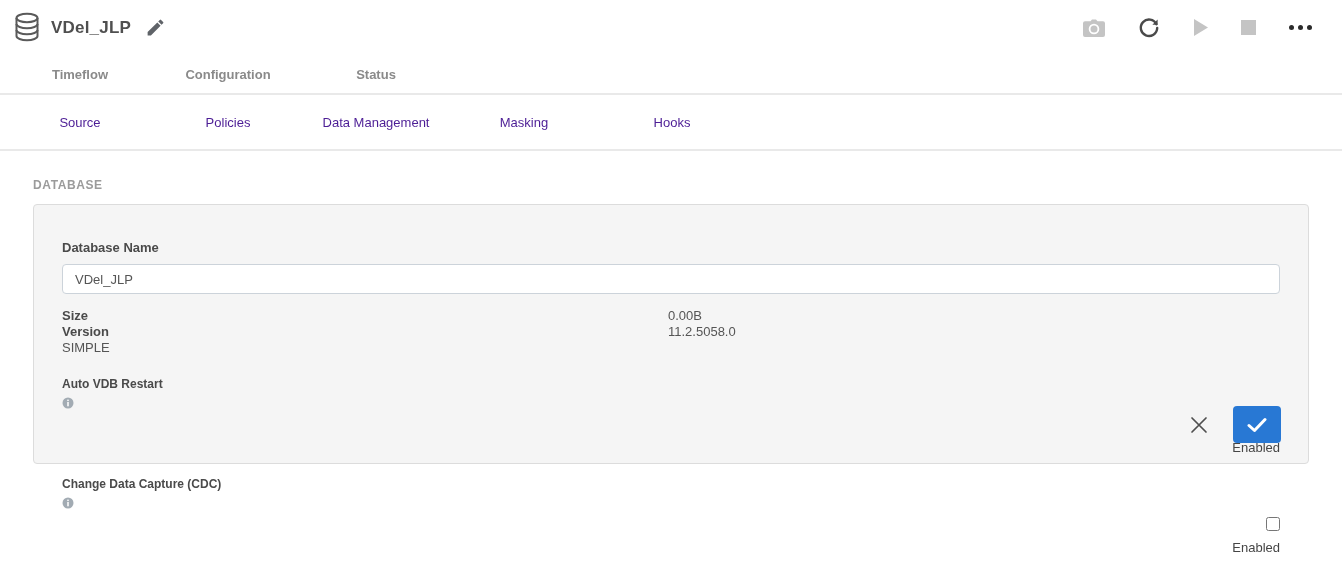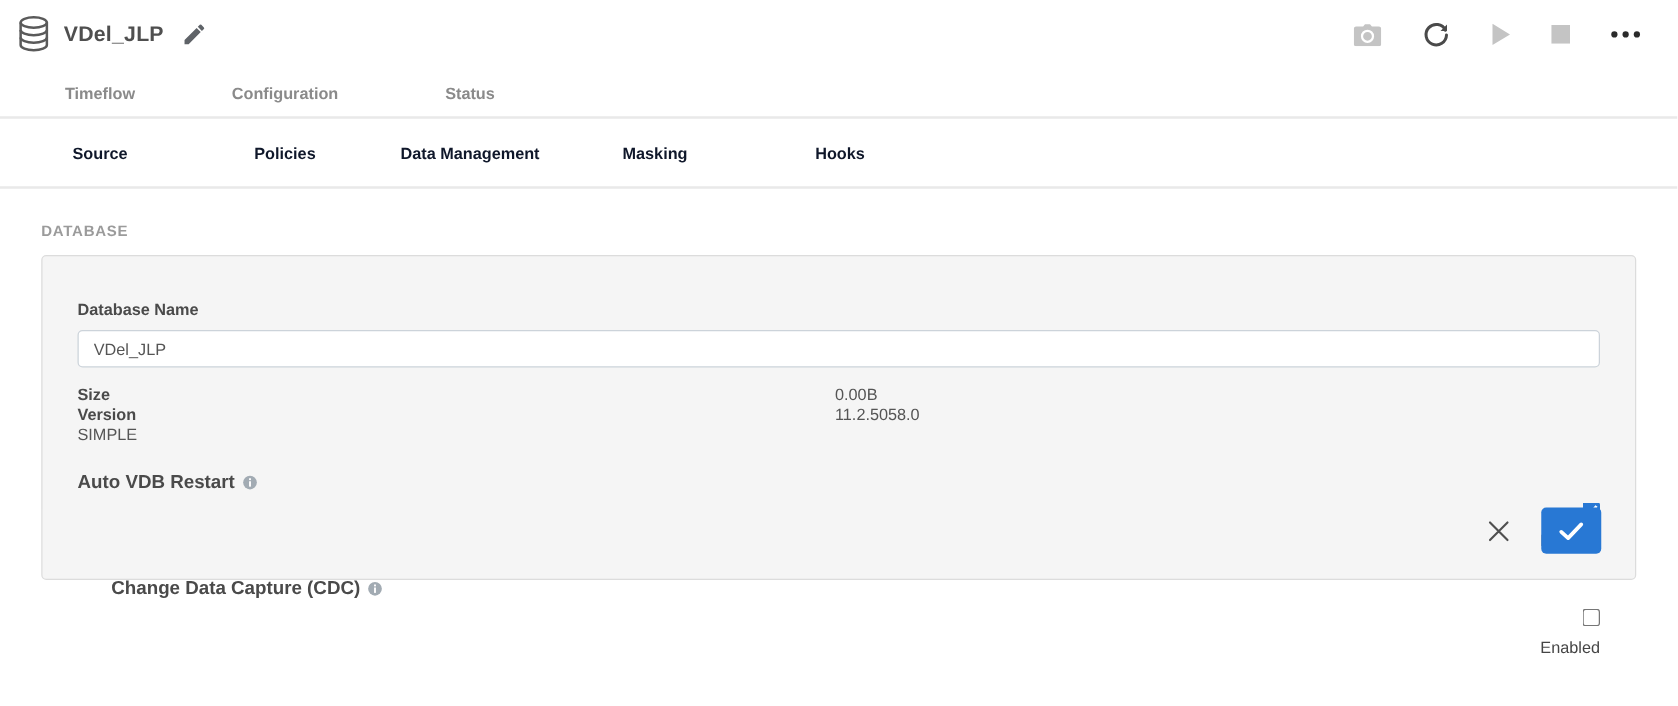--- a/index.html
+++ b/index.html
@@ -35,21 +35,21 @@
 
   
   .tab-row { display: flex; border-bottom: 2px solid #e9e9e9; }
   .tab-row-1 { height: 40px; }
   .tab-row-2 { height: 56px; }
   .tab-cell {
     width: 148px; display: flex; align-items: center; justify-content: center;
     color: #8a8a8a; font-size: 13px; cursor: pointer; padding-left: 12px;
   }
   .tab-row-1 .tab-cell { font-weight: bold; }
-  .tab-row-2 .tab-cell { font-weight: bold; color: #0f172a; text-align: right; }
+  .tab-row-2 .tab-cell { font-weight: normal; color: #4c1d95; text-align: right; }
 
   
   .content { padding: 0 33px; }
   .section-label {
     margin-top: 27px; margin-bottom: 12px;
     font-size: 12px; font-weight: bold; letter-spacing: .6px;
     color: #9b9b9b;
   }
   .panel {
     position: relative;
@@ -67,21 +67,21 @@
     font-family: "Liberation Sans", sans-serif;
     font-size: 13px; color: #555555;
     outline: none; display: block;
   }
   .info-grid { margin-top: 14px; font-size: 13px; }
   .info-row { display: grid; grid-template-columns: 606px 1fr; line-height: 16px; }
   .info-row .lbl { font-weight: bold; color: #4a4a4a; }
   .info-row .val { color: #555555; }
 
   .opt-block { margin-top: 21px; }
-  .opt-title { display: flex; align-items: center; gap: 6px; font-size: 15px; font-weight: bold; color: #4a4a4a; }
+  .opt-title { display: flex; gap: 6px; font-size: 12px; font-weight: bold; color: #4a4a4a; flex-direction: column; }
   .checkbox-row { margin-top: 8px; display: flex; align-items: flex-end; gap: 9px; font-size: 13px; color: #454545; flex-direction: column; }
   .checkbox-row input { width: 14px; height: 14px; accent-color: var(--accent); margin: 0; }
 
   .panel-footer {
     position: absolute; right: 27px; bottom: 20px;
     display: flex; align-items: center; gap: 20px;
   }
   .cancel-btn { background: none; border: none; cursor: pointer; padding: 4px; display: flex; }
   .confirm-btn {
     width: 48px; height: 37px; border: none; border-radius: 4px;
@@ -180,21 +180,21 @@
           <rect x="5.25" y="2.6" width="1.5" height="1.5" fill="#ffffff"></rect>
           <rect x="5.25" y="5" width="1.5" height="4.3" fill="#ffffff"></rect>
         </svg>
       </div>
       <label class="checkbox-row">
         <input type="checkbox" checked="" style="">
         <span>Enabled</span>
       </label>
     </div>
 
-    <div class="opt-block" style="margin-top:22px;margin-left:27px;">
+    <div class="opt-block" style="margin-top:22px;">
       <div class="opt-title">
         <span>Change Data Capture (CDC)</span>
         <svg width="12" height="12" viewBox="0 0 12 12">
           <circle cx="6" cy="6" r="5.5" fill="#a2abb3"></circle>
           <rect x="5.25" y="2.6" width="1.5" height="1.5" fill="#ffffff"></rect>
           <rect x="5.25" y="5" width="1.5" height="4.3" fill="#ffffff"></rect>
         </svg>
       </div>
       <label class="checkbox-row">
         <input type="checkbox" style="">

